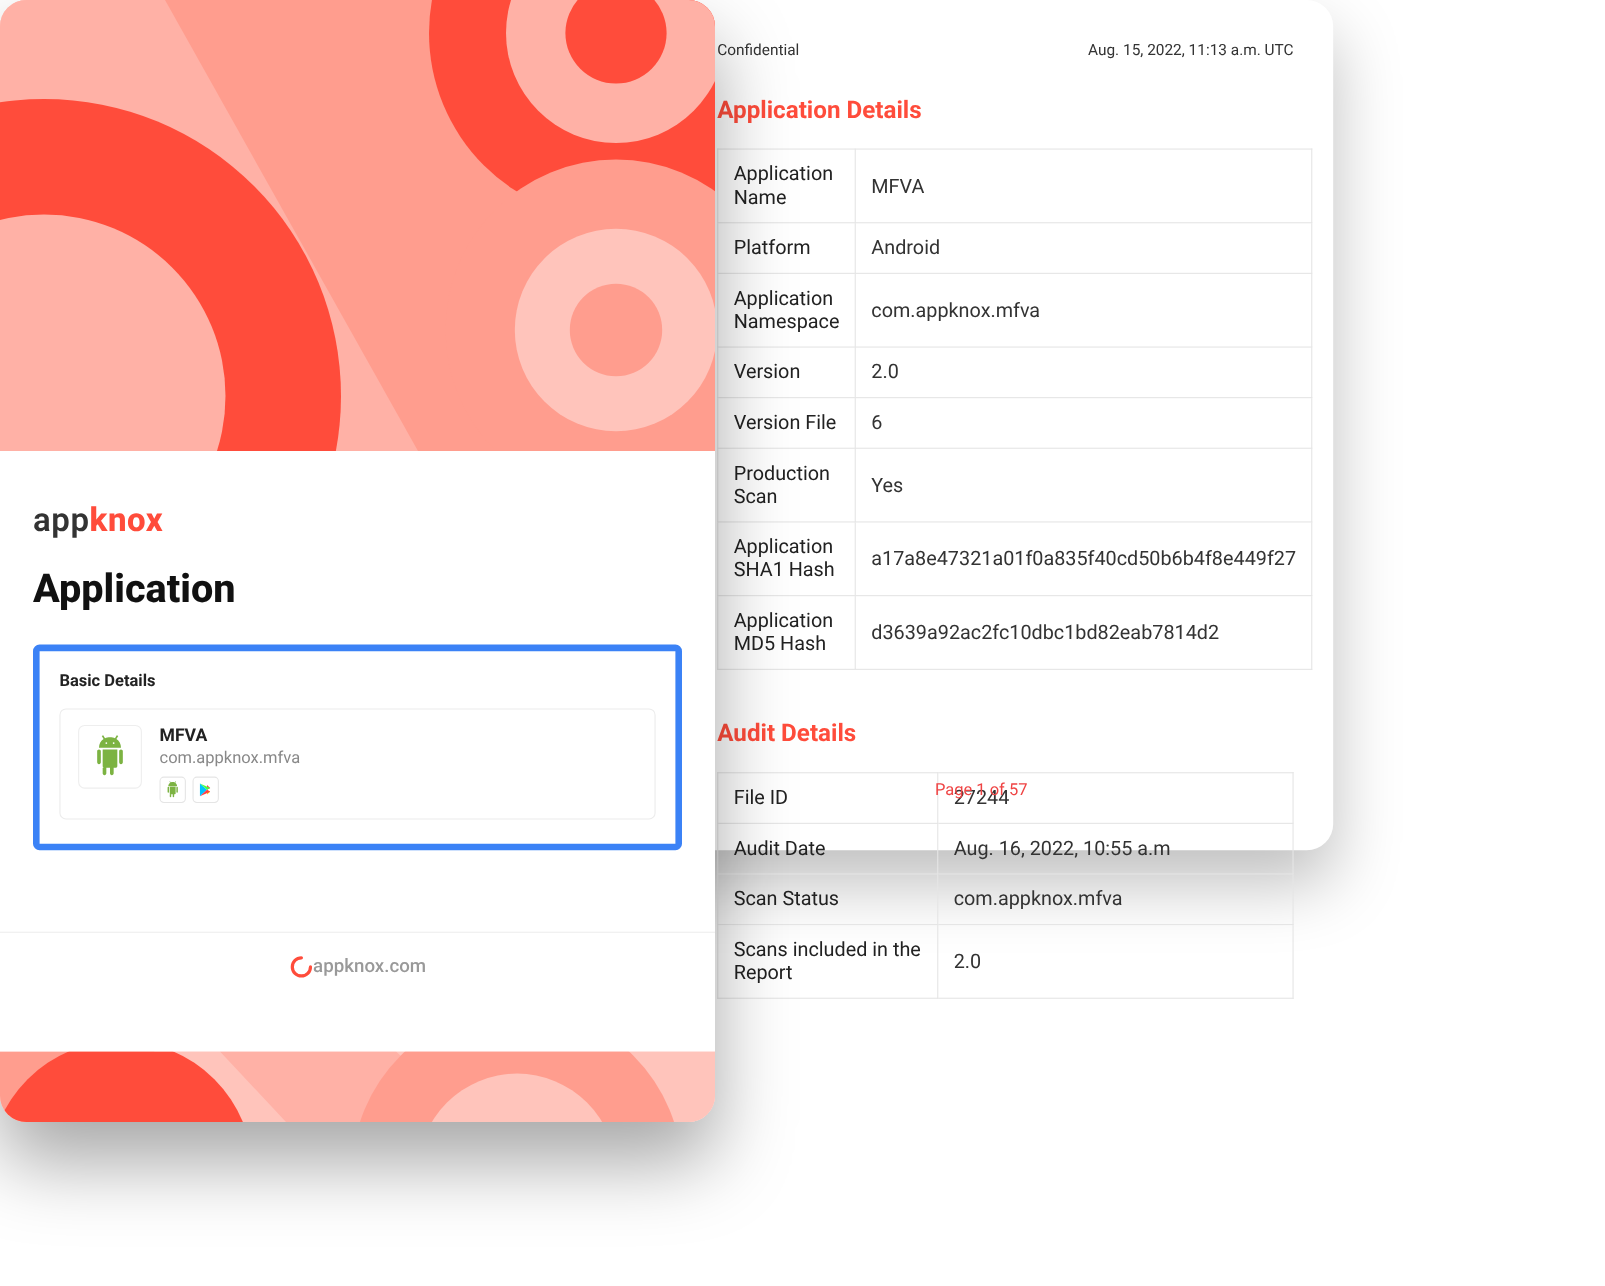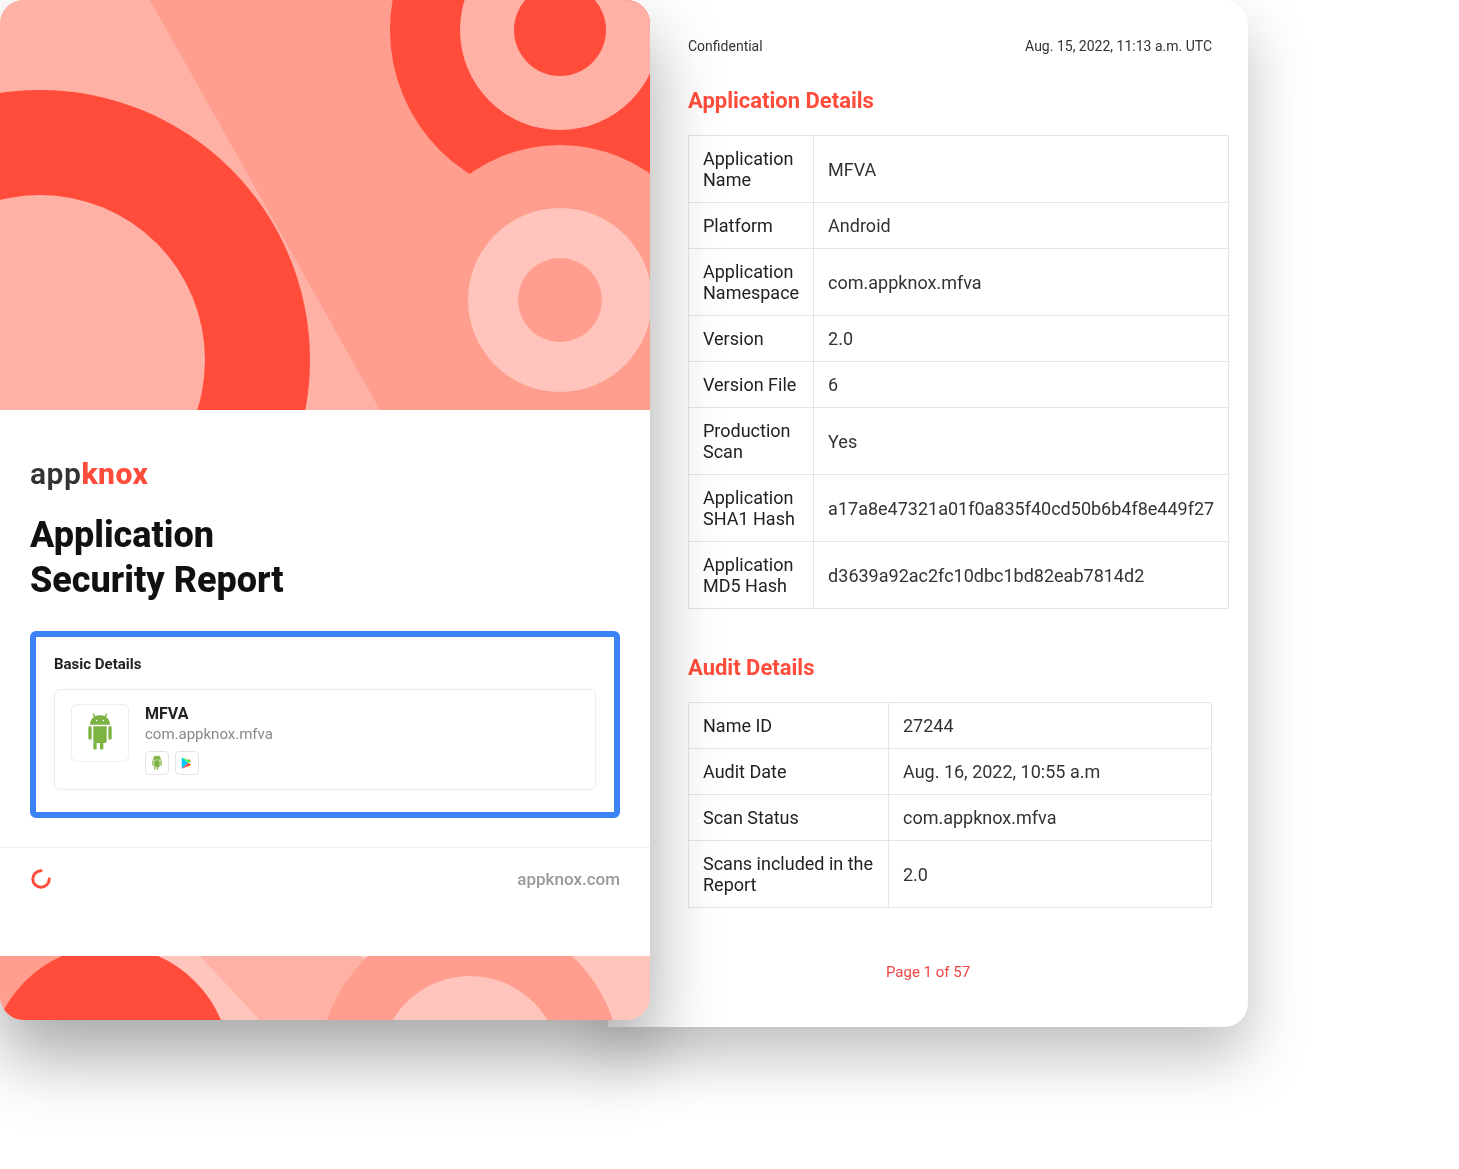--- a/index.html
+++ b/index.html
@@ -8,24 +8,24 @@
     background: #fff;
     width: 1459px;
     height: 1169px;
     position: relative;
     overflow: hidden;
   }
 
   
   .back-page {
     position: absolute;
-    left: 608px;
+    left: 572px;
     top: 0;
     width: 640px;
-    height: 1027px;
+    height: 773px;
     background: #fff;
     border-radius: 0 24px 24px 0;
     box-shadow: 0 30px 60px rgba(0,0,0,0.25);
     padding: 38px 36px 30px 80px;
   }
   .back-header {
     display: flex;
     justify-content: space-between;
     font-size: 14px;
     color: #333;
@@ -144,21 +144,21 @@
     display: flex; align-items: center; justify-content: center;
   }
 
   .cover-footer {
     position: absolute;
     bottom: 130px;
     left: 0; right: 0;
     padding: 20px 30px 0 30px;
     border-top: 1px solid #eee;
     display: flex;
-    justify-content: space-between;
+    justify-content: center;
     align-items: center;
   }
   .footer-logo-icon {
     width: 22px; height: 22px;
     color: #ff4c3b;
     font-weight: 900;
     font-size: 22px;
   }
   .footer-domain {
     color: #999;
@@ -220,21 +220,21 @@
           <td>Application MD5 Hash</td>
           <td>d3639a92ac2fc10dbc1bd82eab7814d2</td>
         </tr>
       </tbody>
   </table>
 
   <div class="section-title">Audit Details</div>
   <table class="detail-table">
     <tbody id="audit-details-body">
         <tr>
-          <td>Name ID</td>
+          <td>File ID</td>
           <td>27244</td>
         </tr>
         <tr>
           <td>Audit Date</td>
           <td>Aug. 16, 2022, 10:55 a.m</td>
         </tr>
         <tr>
           <td>Scan Status</td>
           <td>com.appknox.mfva</td>
         </tr>
@@ -269,21 +269,20 @@
     </svg>
   </div>
 
   <div class="cover-body">
     <div class="logo">
       <span>app</span><span class="accent">knox</span>
     </div>
 
     <h1 class="cover-title">
       <span>Application</span><br>
-      <span>Security Report</span>
     </h1>
 
     <div class="basic-card">
       <div class="basic-card-title">Basic Details</div>
       <div class="app-card">
         <div class="android-icon-box">
           <svg width="40" height="40" viewBox="0 0 24 24">
             <g fill="#7cb342">
               <path d="M6 8c-.6 0-1 .4-1 1v6c0 .6.4 1 1 1s1-.4 1-1V9c0-.6-.4-1-1-1zm12 0c-.6 0-1 .4-1 1v6c0 .6.4 1 1 1s1-.4 1-1V9c0-.6-.4-1-1-1z"></path>
               <path d="M8 8h8v9c0 .6-.4 1-1 1h-1v3c0 .6-.4 1-1 1s-1-.4-1-1v-3h-2v3c0 .6-.4 1-1 1s-1-.4-1-1v-3H9c-.6 0-1-.4-1-1V8z"></path>

